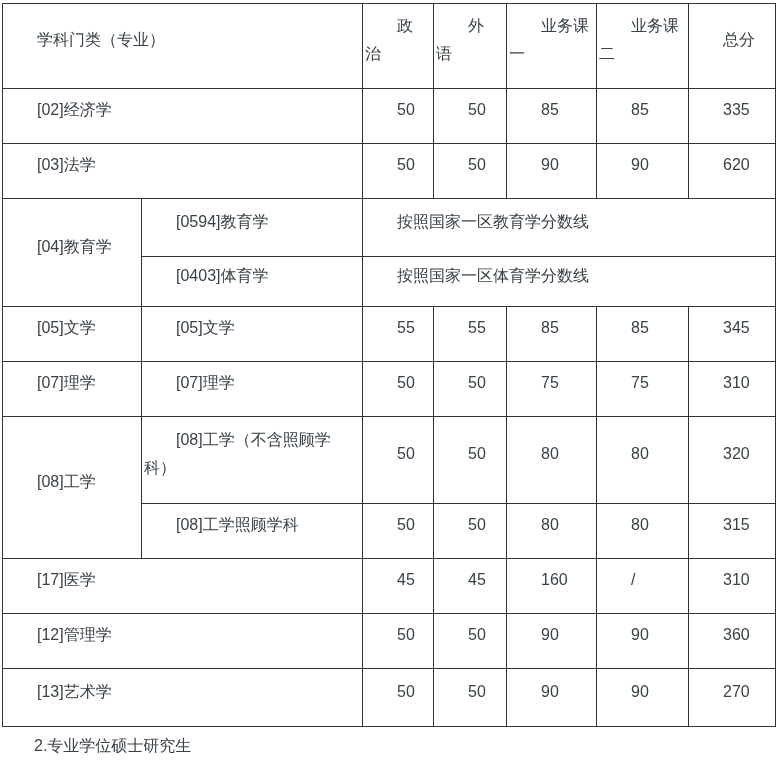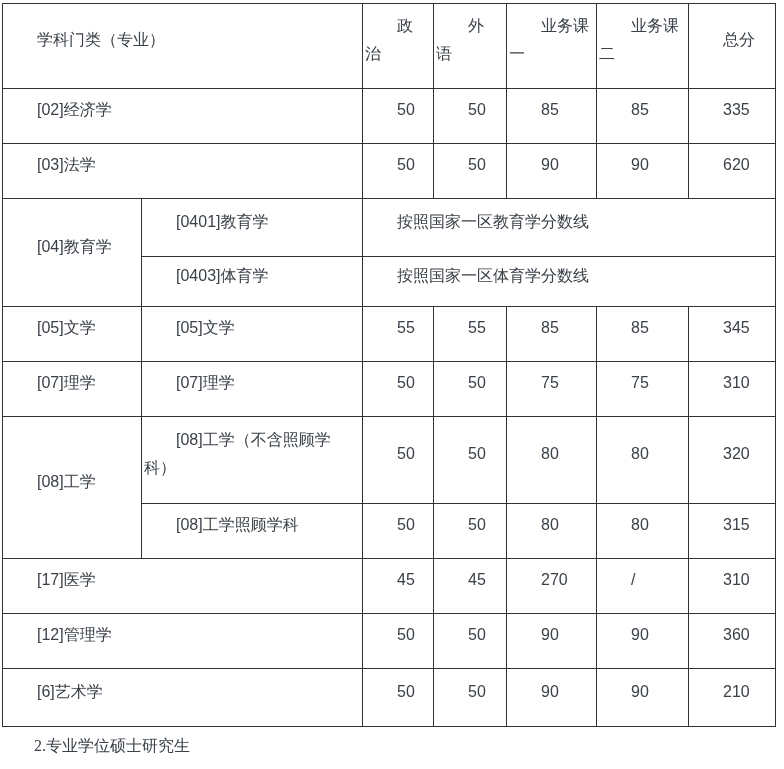--- a/index.html
+++ b/index.html
@@ -41,21 +41,20 @@
   tr.r-std     { height: 55px; }
   tr.r-edu1    { height: 58px; }
   tr.r-edu2    { height: 50px; }
   tr.r-eng1    { height: 87px; }
   tr.r-last    { height: 58px; }
   .footer-note {
     margin: 8px 0 0 0;
     text-indent: 2em;
     line-height: 22px;
     color: #3b4149;
-    font-family: Liberation Serif, serif;
   }
 </style>
 </head>
 <body>
 
 <div class="page">
 
   <table class="score-table">
     <colgroup>
       <col style="width:139px">
@@ -94,21 +93,21 @@
       <td colspan="2">[03]法学</td>
       <td>50</td>
       <td>50</td>
       <td>90</td>
       <td>90</td>
       <td>620</td>
     </tr>
 
     <tr class="r-edu1">
       <td rowspan="2">[04]教育学</td>
-      <td>[0401]教育学</td>
+      <td>[0594]教育学</td>
       <td colspan="5">按照国家一区教育学分数线</td>
     </tr>
 
     <tr class="r-edu2">
       <td>[0403]体育学</td>
       <td colspan="5">按照国家一区体育学分数线</td>
     </tr>
 
     <tr class="r-std">
       <td>[05]文学</td>
@@ -147,41 +146,41 @@
       <td>50</td>
       <td>80</td>
       <td>80</td>
       <td>315</td>
     </tr>
 
     <tr class="r-std">
       <td colspan="2">[17]医学</td>
       <td>45</td>
       <td>45</td>
-      <td>270</td>
+      <td>160</td>
       <td>/</td>
       <td>310</td>
     </tr>
 
     <tr class="r-std">
       <td colspan="2">[12]管理学</td>
       <td>50</td>
       <td>50</td>
       <td>90</td>
       <td>90</td>
       <td>360</td>
     </tr>
 
     <tr class="r-last">
-      <td colspan="2">[6]艺术学</td>
+      <td colspan="2">[13]艺术学</td>
       <td>50</td>
       <td>50</td>
       <td>90</td>
       <td>90</td>
-      <td>210</td>
+      <td>270</td>
     </tr>
 
   </tbody>
     </table>
 
   <p class="footer-note">2.专业学位硕士研究生</p>
 
 </div>
 
 </body></html>

